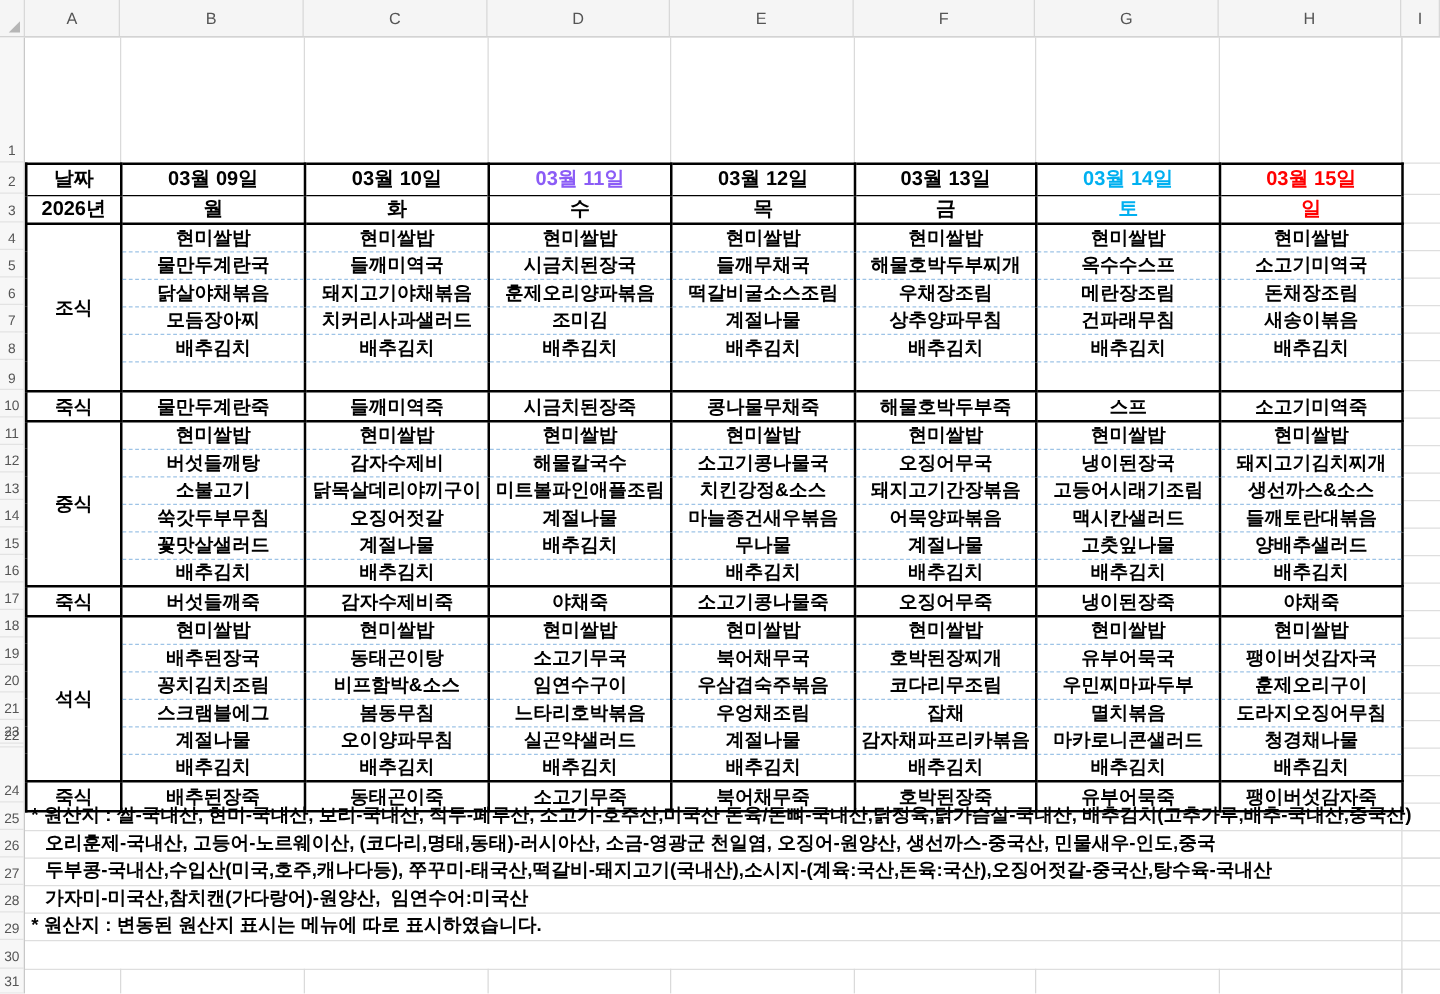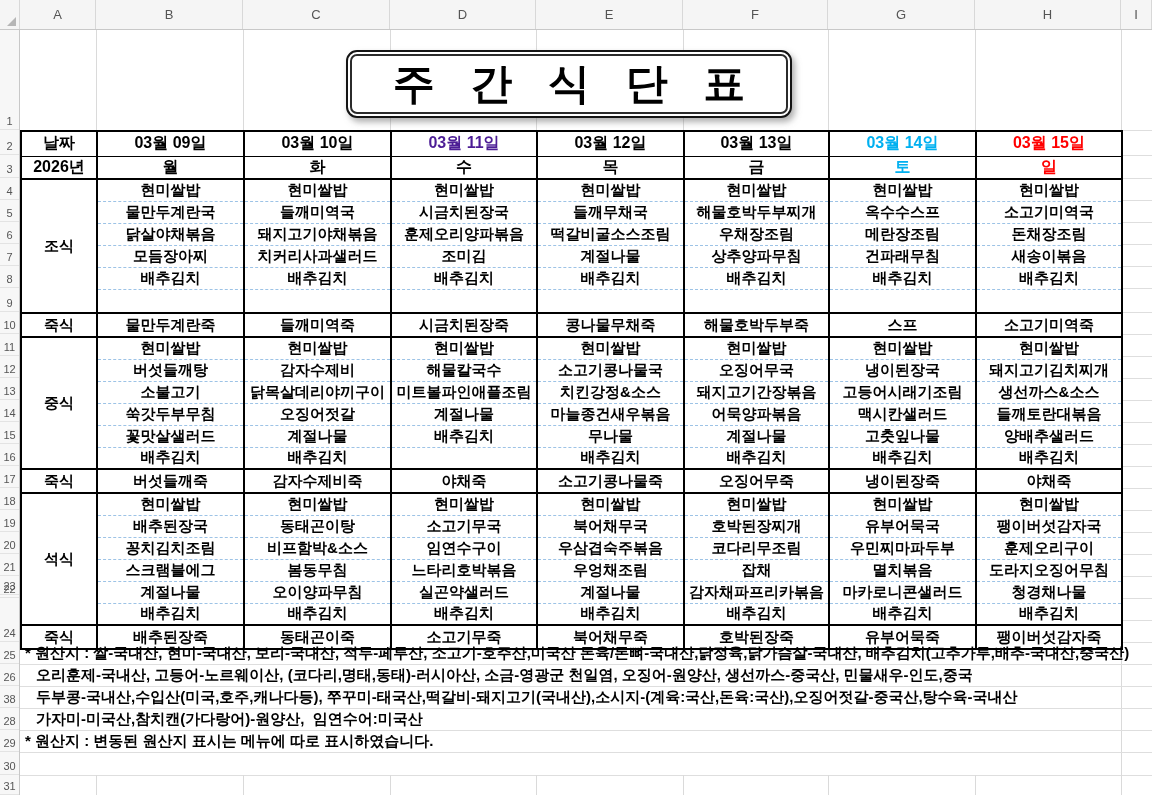--- a/index.html
+++ b/index.html
@@ -151,50 +151,45 @@
       <div class="rownum" style="top: 436px; height: 22px;">17</div>
       <div class="rownum" style="top: 458px; height: 22px;">18</div>
       <div class="rownum" style="top: 480px; height: 22px;">19</div>
       <div class="rownum" style="top: 502px; height: 22px;">20</div>
       <div class="rownum" style="top: 524px; height: 22px;">21</div>
       <div class="rownum" style="top: 546px; height: 22px;">22</div>
       <div class="rownum" style="top: 543px; height: 22px;">23</div>
       <div class="rownum" style="top: 590px; height: 22px;">24</div>
       <div class="rownum" style="top: 612px; height: 22px;">25</div>
       <div class="rownum" style="top: 634px; height: 22px;">26</div>
-      <div class="rownum" style="top: 656px; height: 22px;">38</div>
+      <div class="rownum" style="top: 656px; height: 22px;">27</div>
       <div class="rownum" style="top: 678px; height: 22px;">28</div>
       <div class="rownum" style="top: 700px; height: 22px;">29</div>
       <div class="rownum" style="top: 722px; height: 23px;">30</div>
       <div class="rownum" style="top: 745px; height: 20px;">31</div>
     </div>
 
-  <div class="title-box">
-    <div class="title-inner">
-      <span class="title-text">주 간 식 단 표</span>
-    </div>
-  </div>
 
   <table class="menu-table">
     <colgroup id="menu-cols">
         <col style="width: 76px;">
         <col style="width: 147px;">
         <col style="width: 147px;">
         <col style="width: 146px;">
         <col style="width: 147px;">
         <col style="width: 145px;">
         <col style="width: 147px;">
         <col style="width: 146px;">
       </colgroup>
     <tbody id="menu-body">
         <tr class="r2">
           <td class="alabel">날짜</td>
           <td class="date" style="color: rgb(0, 0, 0);">03월 09일</td>
           <td class="date" style="color: rgb(0, 0, 0);">03월 10일</td>
-          <td class="date" style="color: #4c1d95;">03월 11일</td>
+          <td class="date" style="color: #8b5cf6;">03월 11일</td>
           <td class="date" style="color: rgb(0, 0, 0);">03월 12일</td>
           <td class="date" style="color: rgb(0, 0, 0);">03월 13일</td>
           <td class="date" style="color: rgb(0, 176, 240);">03월 14일</td>
           <td class="date" style="color: rgb(255, 0, 0);">03월 15일</td>
         </tr>
         <tr class="r3">
           <td class="alabel">2026년</td>
           <td class="dow" style="color: rgb(0, 0, 0);">월</td>
           <td class="dow" style="color: rgb(0, 0, 0);">화</td>
           <td class="dow" style="color: rgb(0, 0, 0);">수</td>

